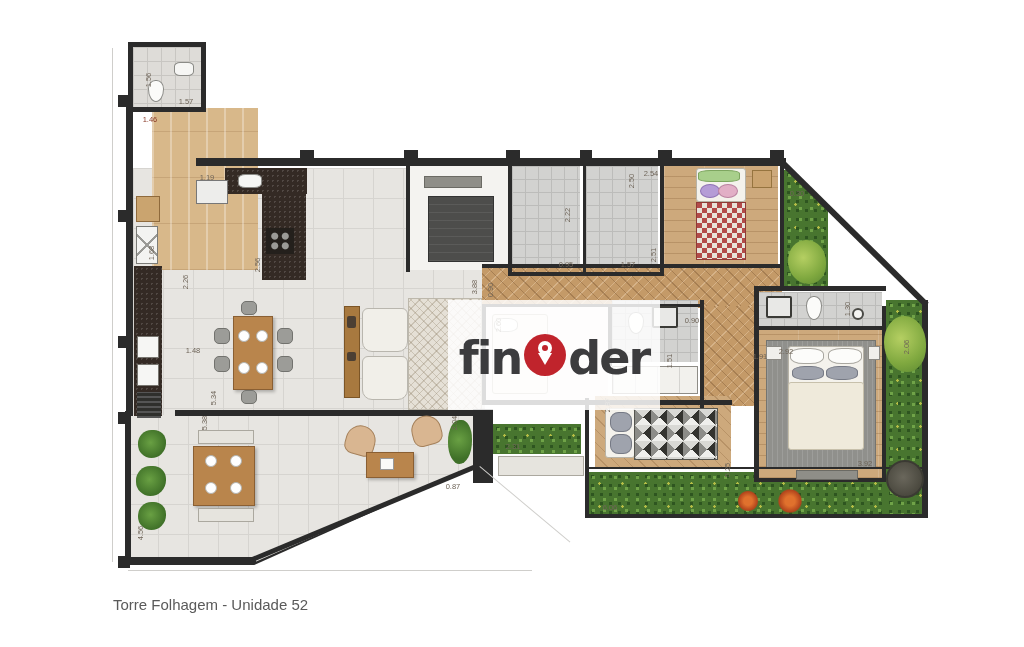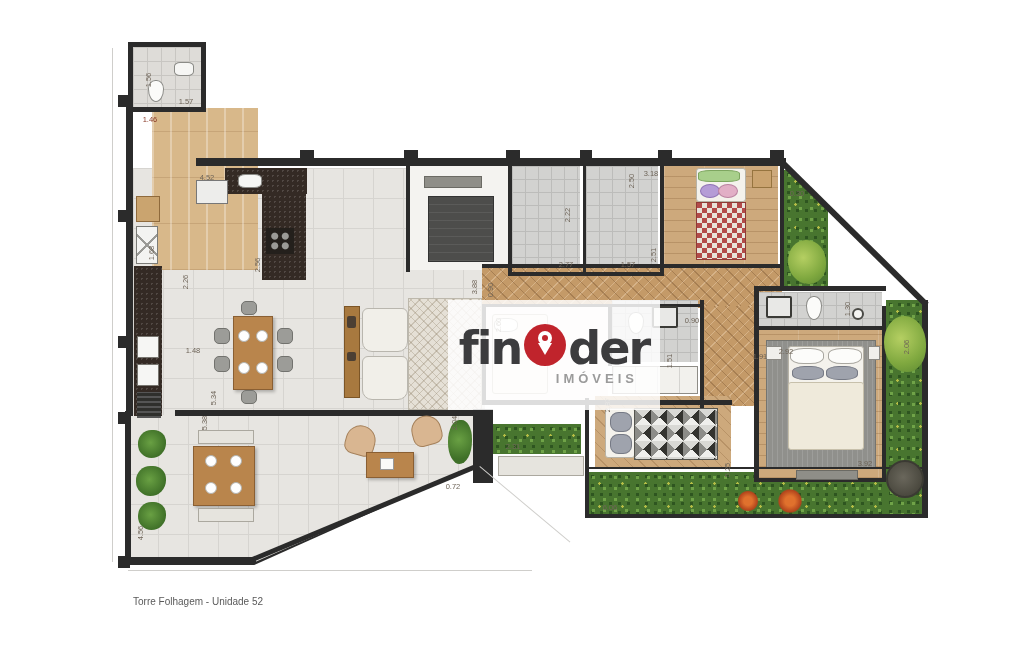--- a/index.html
+++ b/index.html
@@ -72,21 +72,21 @@
   .watermark{position:absolute;left:448px;top:300px;width:212px;height:110px;
     background:rgba(255,255,255,.84);display:flex;flex-direction:column;justify-content:center;}
   .brand{display:flex;align-items:flex-end;justify-content:center;line-height:.8;}
   .brand .t{font-family:"DejaVu Sans",sans-serif;font-weight:700;font-size:46px;color:#3c3c3e;letter-spacing:-2px;}
   .pin-d{position:relative;width:42px;height:42px;background:var(--accent,#c0242c);border-radius:50%;margin:0 2px 1px 3px;flex:0 0 auto;}
   .pin-d .ball{position:absolute;left:50%;top:7px;width:14px;height:14px;margin-left:-7px;background:#fff;border-radius:50%;}
   .pin-d .tri{position:absolute;left:50%;top:19px;margin-left:-7px;width:0;height:0;border-left:7px solid transparent;border-right:7px solid transparent;border-top:12px solid #fff;}
   .pin-d .dot{position:absolute;left:50%;top:11px;width:6px;height:6px;margin-left:-3px;background:var(--accent,#c0242c);border-radius:50%;}
   .sub{font-size:13px;letter-spacing:4px;color:#9b9b9b;text-align:right;padding-right:22px;margin-top:4px;font-weight:600;}
 
-  .caption{position:absolute;left:113px;top:596px;font-size:10px;color:#5a5a5a;margin-left:20px;}
+  .caption{position:absolute;left:113px;top:596px;font-size:15px;color:#5a5a5a;}
 </style>
 </head>
 <body>
 
 <div class="stage">
   <div id="plan">
       <div class="room wall-poly" style="left: 125px; top: 411px; width: 363px; height: 154px;"></div>
       <div class="room tile terrace-clip" style="left: 128px; top: 414px; width: 357px; height: 148px;"></div>
       <div class="room tile" style="left: 133px; top: 168px; width: 352px; height: 247px;"></div>
       <div class="room wood-v" style="left: 152px; top: 108px; width: 106px; height: 162px;"></div>
@@ -230,60 +230,59 @@
       <div class="f pillow-gray" style="left: 610px; top: 434px; width: 22px; height: 20px;"></div>
       <div class="f blanket-tri" style="left: 634px; top: 408px; width: 84px; height: 52px;"></div>
       <div class="f dark-circle" style="left: 886px; top: 460px; width: 38px; height: 38px;"></div>
       <div class="f bush" style="left: 788px; top: 240px; width: 38px; height: 44px;"></div>
       <div class="f bush" style="left: 884px; top: 316px; width: 42px; height: 56px;"></div>
       <div class="f flower" style="left: 735px; top: 490px; width: 26px; height: 22px;"></div>
       <div class="f flower" style="left: 775px; top: 488px; width: 30px; height: 26px;"></div>
       <div class="dim" style="left: 149px; top: 80px; transform: translate(-50%, -50%) rotate(-90deg);">1.56</div>
       <div class="dim" style="left: 186px; top: 102px; transform: translate(-50%, -50%);">1.57</div>
       <div class="dim" style="left: 150px; top: 120px; transform: translate(-50%, -50%); color: rgb(138, 58, 40); text-align: right;">1.46</div>
-      <div class="dim" style="left: 207px; top: 178px; transform: translate(-50%, -50%);">4.52</div>
+      <div class="dim" style="left: 207px; top: 178px; transform: translate(-50%, -50%);">1.19</div>
       <div class="dim" style="left: 258px; top: 265px; transform: translate(-50%, -50%) rotate(-90deg);">2.56</div>
       <div class="dim" style="left: 152px; top: 253px; transform: translate(-50%, -50%) rotate(-90deg);">1.68</div>
       <div class="dim" style="left: 186px; top: 282px; transform: translate(-50%, -50%) rotate(-90deg);">2.26</div>
       <div class="dim" style="left: 193px; top: 351px; transform: translate(-50%, -50%);">1.48</div>
       <div class="dim" style="left: 214px; top: 398px; transform: translate(-50%, -50%) rotate(-90deg);">5.34</div>
       <div class="dim" style="left: 205px; top: 423px; transform: translate(-50%, -50%) rotate(-90deg);">5.38</div>
       <div class="dim" style="left: 141px; top: 533px; transform: translate(-50%, -50%) rotate(-90deg);">4.56</div>
       <div class="dim" style="left: 568px; top: 215px; transform: translate(-50%, -50%) rotate(-90deg);">2.22</div>
-      <div class="dim" style="left: 566px; top: 265px; transform: translate(-50%, -50%);">2.77</div>
+      <div class="dim" style="left: 566px; top: 265px; transform: translate(-50%, -50%);">0.95</div>
       <div class="dim" style="left: 632px; top: 181px; transform: translate(-50%, -50%) rotate(-90deg);">2.50</div>
       <div class="dim" style="left: 628px; top: 265px; transform: translate(-50%, -50%);">1.57</div>
       <div class="dim" style="left: 654px; top: 255px; transform: translate(-50%, -50%) rotate(-90deg);">2.51</div>
-      <div class="dim" style="left: 651px; top: 174px; transform: translate(-50%, -50%);">3.18</div>
+      <div class="dim" style="left: 651px; top: 174px; transform: translate(-50%, -50%);">2.54</div>
       <div class="dim" style="left: 797px; top: 194px; transform: translate(-50%, -50%);">0.30</div>
       <div class="dim" style="left: 475px; top: 287px; transform: translate(-50%, -50%) rotate(-90deg);">3.88</div>
       <div class="dim" style="left: 491px; top: 290px; transform: translate(-50%, -50%) rotate(-90deg);">0.90</div>
       <div class="dim" style="left: 499px; top: 325px; transform: translate(-50%, -50%) rotate(-90deg);">2.60</div>
       <div class="dim" style="left: 692px; top: 321px; transform: translate(-50%, -50%);">0.90</div>
       <div class="dim" style="left: 670px; top: 361px; transform: translate(-50%, -50%) rotate(-90deg);">1.51</div>
       <div class="dim" style="left: 513px; top: 407px; transform: translate(-50%, -50%); margin-top: 40px;">2.31</div>
       <div class="dim" style="left: 455px; top: 423px; transform: translate(-50%, -50%) rotate(-90deg);">2.04</div>
-      <div class="dim" style="left: 453px; top: 487px; transform: translate(-50%, -50%);">0.72</div>
+      <div class="dim" style="left: 453px; top: 487px; transform: translate(-50%, -50%);">0.87</div>
       <div class="dim" style="left: 608px; top: 405px; transform: translate(-50%, -50%) rotate(-90deg);">2.87</div>
       <div class="dim" style="left: 728px; top: 470px; transform: translate(-50%, -50%) rotate(-90deg);">5.25</div>
       <div class="dim" style="left: 610px; top: 508px; transform: translate(-50%, -50%);">6.06</div>
       <div class="dim" style="left: 865px; top: 464px; transform: translate(-50%, -50%);">3.92</div>
       <div class="dim" style="left: 760px; top: 357px; transform: translate(-50%, -50%);">1.91</div>
       <div class="dim" style="left: 786px; top: 352px; transform: translate(-50%, -50%);">2.92</div>
       <div class="dim" style="left: 848px; top: 309px; transform: translate(-50%, -50%) rotate(-90deg);">1.30</div>
       <div class="dim" style="left: 907px; top: 347px; transform: translate(-50%, -50%) rotate(-90deg);">2.06</div>
     </div>
 
   <div class="watermark">
     <div class="brand">
       <span class="t">fin</span>
       <span class="pin-d">
         <span class="ball"></span>
         <span class="tri"></span>
         <span class="dot"></span>
       </span>
       <span class="t">der</span>
     </div>
-    <div class="sub">IMÓVEIS</div>
   </div>
 
   <div class="caption">Torre Folhagem - Unidade 52</div>
 </div>
 
 </body></html>

